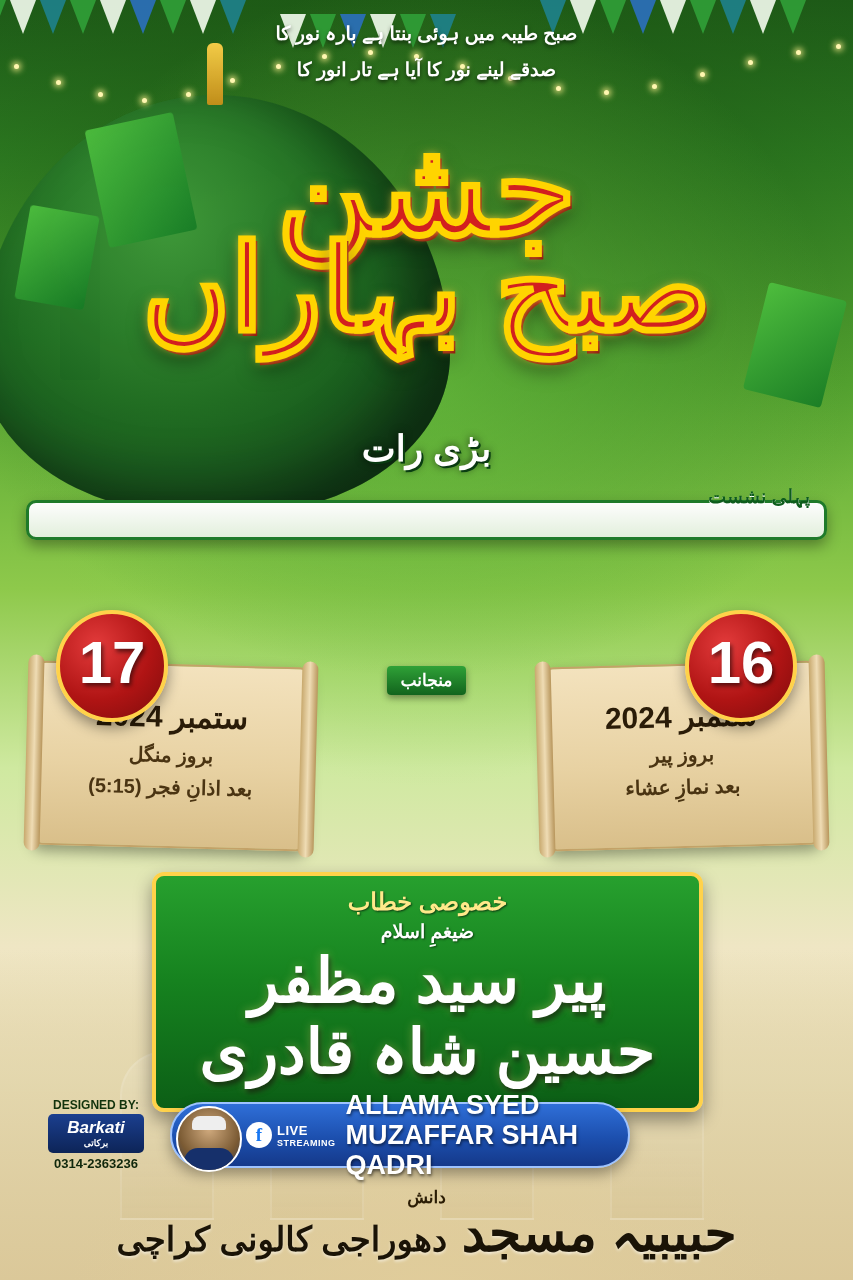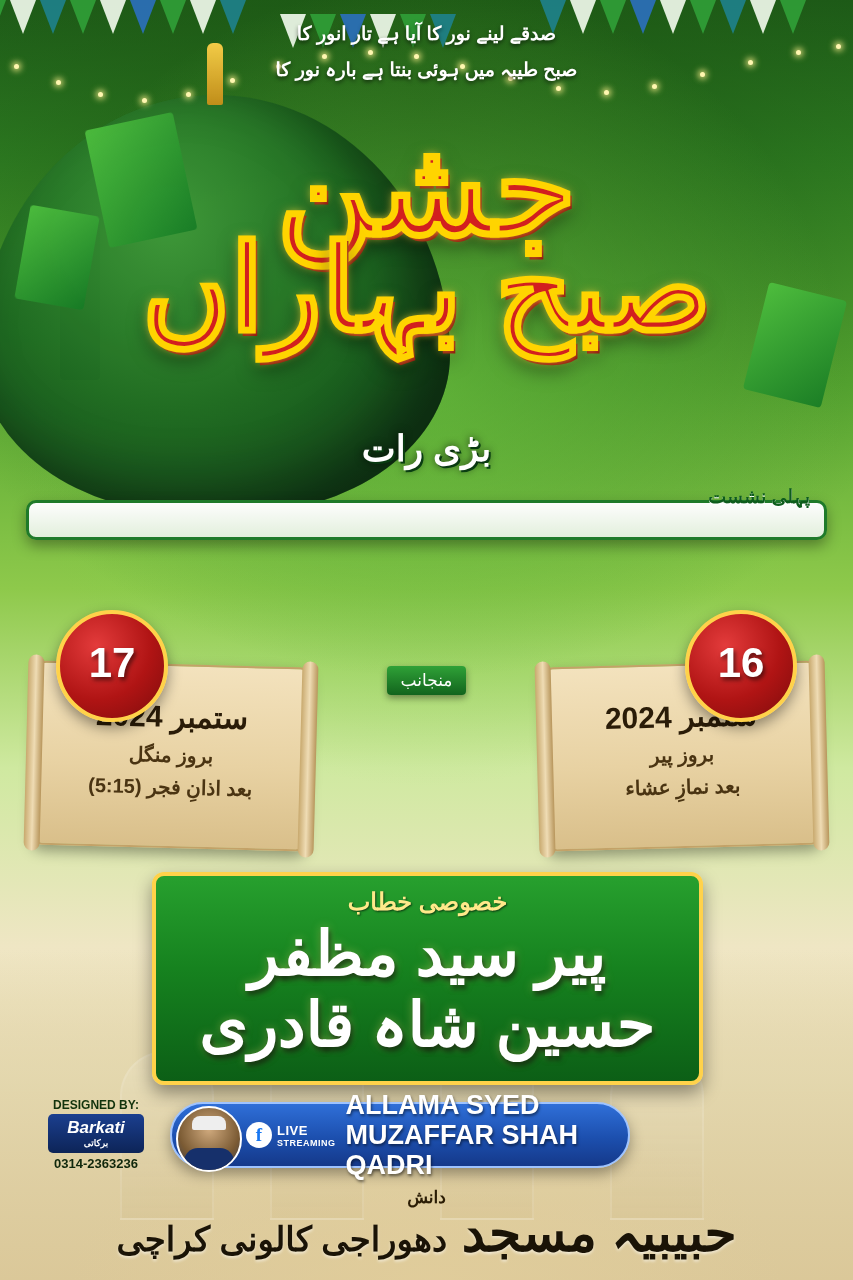--- a/index.html
+++ b/index.html
@@ -233,21 +233,21 @@
     color: #4a3412;
   }
   .daybadge {
     position: absolute;
     top: -18px;
     width: 104px; height: 104px;
     border-radius: 50%;
     background: radial-gradient(circle at 35% 30%, #e33b3b 0%, #b01414 55%, #7d0c0c 100%);
     border: 4px solid #ffd24a;
     color: #fff;
-    font-size: 42px;
+    font-size: 60px;
     font-weight: bold;
     line-height: 98px;
     text-align: center;
     text-shadow: 2px 3px 4px rgba(0,0,0,.55);
     box-shadow: 0 6px 14px rgba(0,0,0,.4);
   }
   .daybadge.right { right: 22px; }
   .daybadge.left { left: 22px; }
 
   .center-ribbon {
@@ -256,21 +256,21 @@
     top: 38px;
     transform: translateX(-50%);
     width: 170px;
     text-align: center;
   }
   .ribbon-top {
     display: inline-block;
     background: linear-gradient(180deg, #2fa137, #12641d);
     color: #fff;
     font-size: 17px;
-    font-weight: normal;
+    font-weight: bold;
     padding: 4px 14px;
     border-radius: 4px;
     box-shadow: 0 3px 7px rgba(0,0,0,.4);
   }
   .ribbon-body {
     margin-top: 10px;
     font-size: 27px;
     font-weight: bold;
     color: #14500f;
     line-height: 1.35;
@@ -501,22 +501,22 @@
       <div class="bulb" style="left:604px; top:84px;"></div>
       <div class="bulb" style="left:652px; top:78px;"></div>
       <div class="bulb" style="left:700px; top:66px;"></div>
       <div class="bulb" style="left:748px; top:54px;"></div>
       <div class="bulb" style="left:796px; top:44px;"></div>
       <div class="bulb" style="left:836px; top:38px;"></div>
     </div>
   </div>
 
   <div class="top-couplet urdu">
+    <div>صبح طیبہ میں ہوئی بنتا ہے بارہ نور کا</div>
     <div>صدقے لینے نور کا آیا ہے تار انور کا</div>
-    <div>صبح طیبہ میں ہوئی بنتا ہے بارہ نور کا</div>
   </div>
 
   <div class="main-title urdu">
     <div class="line1">جشن</div>
     <div class="line2">صبح بہاراں</div>
   </div>
 
   <div class="subtitle urdu">بڑی رات</div>
 
   <div class="sessions">
@@ -550,20 +550,21 @@
     </div>
     <div class="daybadge left">17</div>
 
     <div class="center-ribbon">
       <div class="ribbon-top urdu">منجانب</div>
     </div>
   </div>
 
   <div class="speaker-panel">
     <div class="speaker-kicker urdu">خصوصی خطاب</div>
+    <div class="speaker-title urdu">ضیغمِ اسلام</div>
     <div class="speaker-name urdu">پیر سید مظفر حسین شاہ قادری</div>
   </div>
 
   <div class="designed">
     <div class="designed-label">DESIGNED BY:</div>
     <div class="designed-logo">
       <span>Barkati</span>
       <small class="urdu">برکاتی</small>
     </div>
     <div class="designed-phone">0314-2363236</div>

